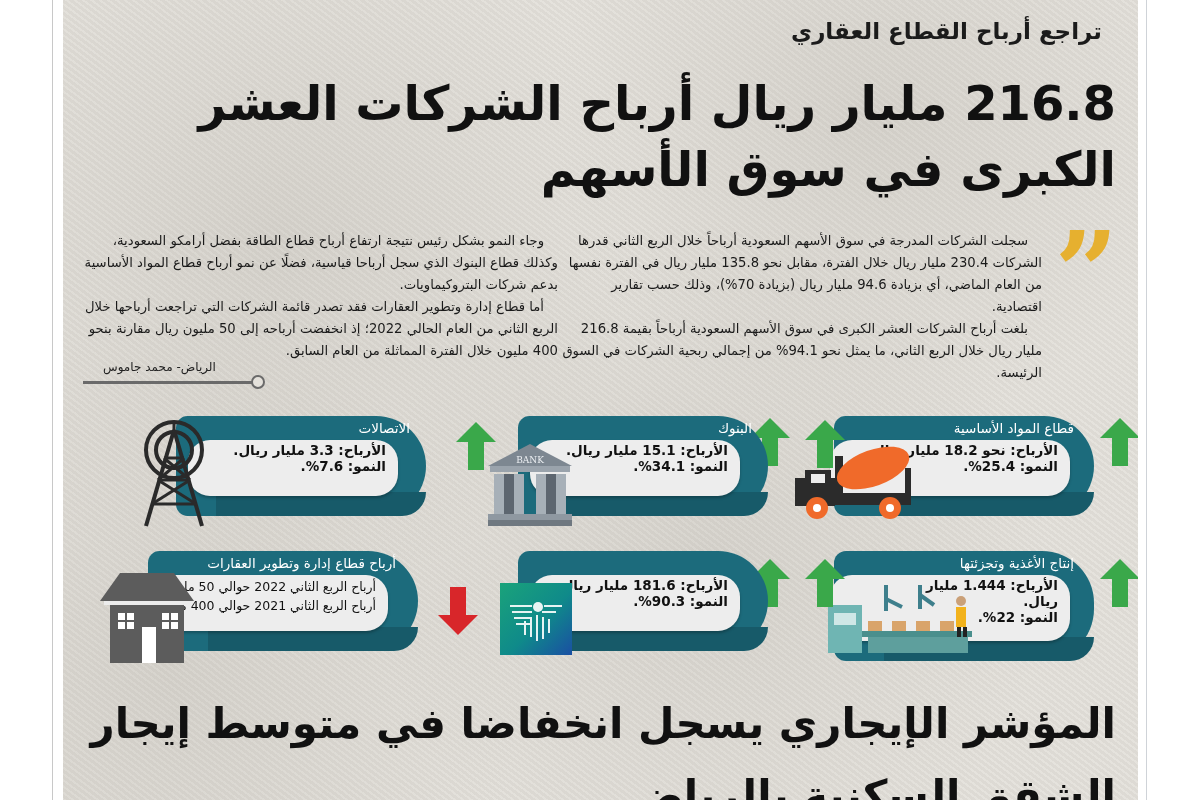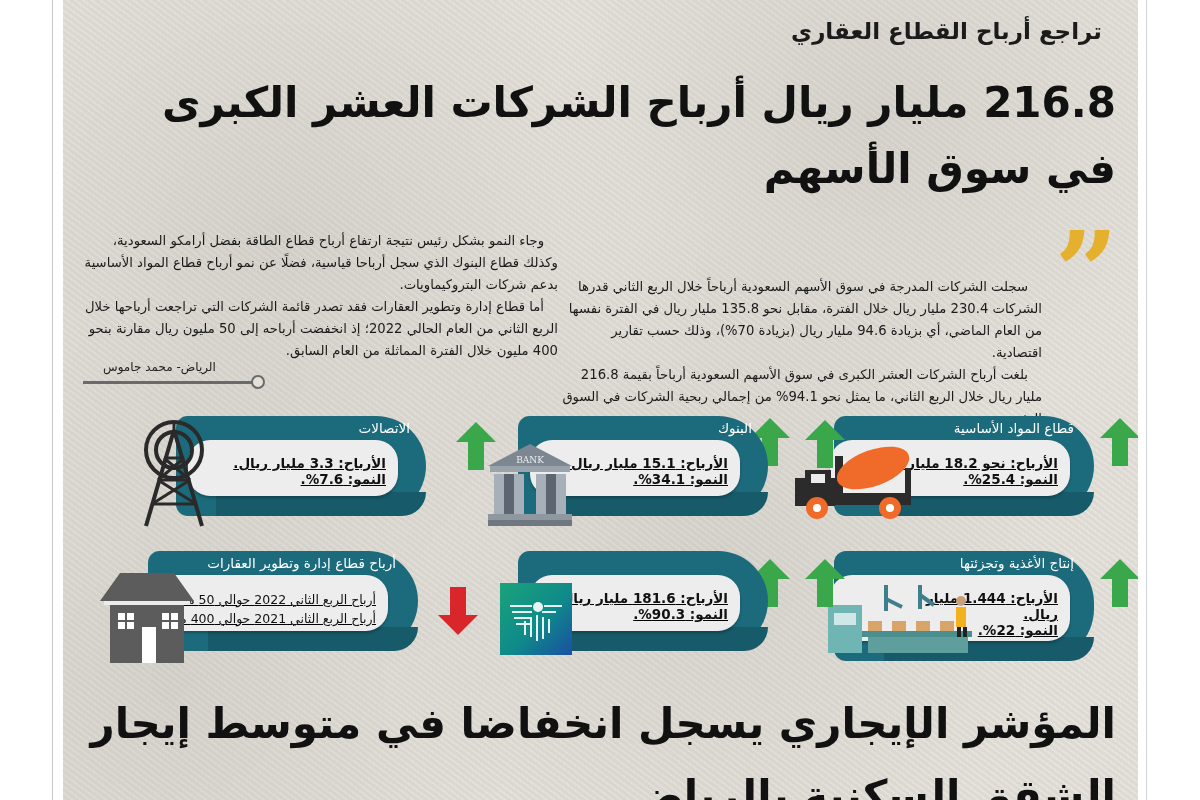--- a/index.html
+++ b/index.html
@@ -20,36 +20,36 @@
       repeating-linear-gradient(37deg, rgba(255,255,255,0.05) 0 2px, rgba(0,0,0,0.03) 2px 5px);
   }
 
   .kicker {
     position: absolute; right: 36px; top: 18px;
     direction: rtl; font-size: 23px; color: #1b1b1b; font-weight: bold;
   }
   .headline {
     position: absolute; right: 22px; top: 70px; width: 1000px;
     direction: rtl; text-align: right;
-    font-size: 42px; line-height: 66px; font-weight: bold; color: #111;
+    font-size: 48px; line-height: 66px; font-weight: bold; color: #111;
     letter-spacing: -1px;
   }
 
   .quote-mark {
     position: absolute; right: 20px; top: 228px;
     font-family: "DejaVu Serif", serif; font-size: 110px; line-height: 90px;
     color: #e6b02f; font-weight: bold;
   }
 
   .col {
     position: absolute; direction: rtl; text-align: right;
     font-size: 13.2px; line-height: 22px; color: #1a1a1a;
   }
   .col p { text-indent: 14px; }
-  .col-right { right: 96px; top: 230px; width: 480px; margin-top: 46px; }
+  .col-right { right: 96px; top: 230px; width: 480px; }
   .col-left { right: 580px; top: 230px; width: 478px; }
 
   .byline {
     position: absolute; left: 40px; top: 360px; direction: rtl;
     font-size: 12px; font-weight: normal; color: #222;
   }
   .byline-rule { position: absolute; left: 20px; top: 381px; width: 170px; height: 3px; background: #6a6a6a; }
   .byline-dot { position: absolute; left: 188px; top: 375px; width: 14px; height: 14px; border-radius: 50%; border: 2px solid #6a6a6a; background: #e4e1db; }
 
   
@@ -63,22 +63,21 @@
     background: #175a69; border-radius: 0 0 50px 0;
   }
   .card .banner-title {
     position: absolute; right: 38px; top: 8px; width: 220px;
     direction: rtl; text-align: right; color: #ffffff; font-size: 13.5px; line-height: 20px;
     white-space: nowrap;
   }
   .card .inner {
     position: absolute; right: 50px; top: 30px; width: 210px; height: 56px;
     background: #ededed; border-radius: 22px; box-shadow: 0 2px 3px rgba(0,0,0,0.25);
-    padding: 15px 12px 4px 8px;
-    text-decoration: underline;
+    padding: 2px 12px 4px 8px;
   }
   .card .inner .line {
     direction: rtl; text-align: right; font-size: 13.5px; line-height: 16px; color: #111; font-weight: bold;
     white-space: nowrap;
   }
   .card .arrow { position: absolute; top: 10px; }
   .card .illus { position: absolute; }
 
   .card-basic { left: 800px; top: 410px; width: 340px; }
   .card-banks { left: 480px; top: 410px; }

